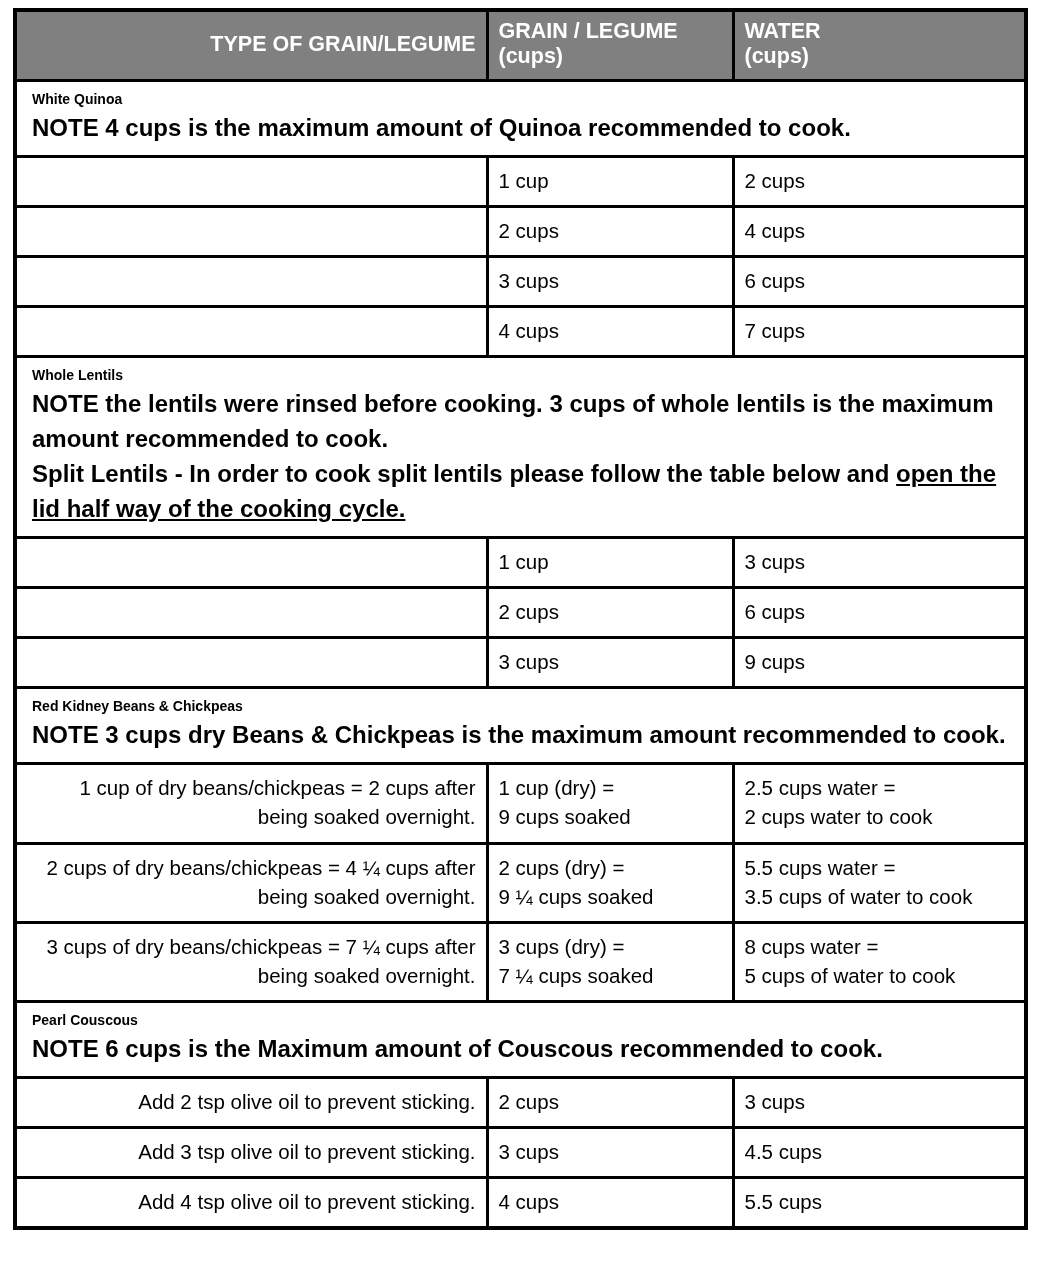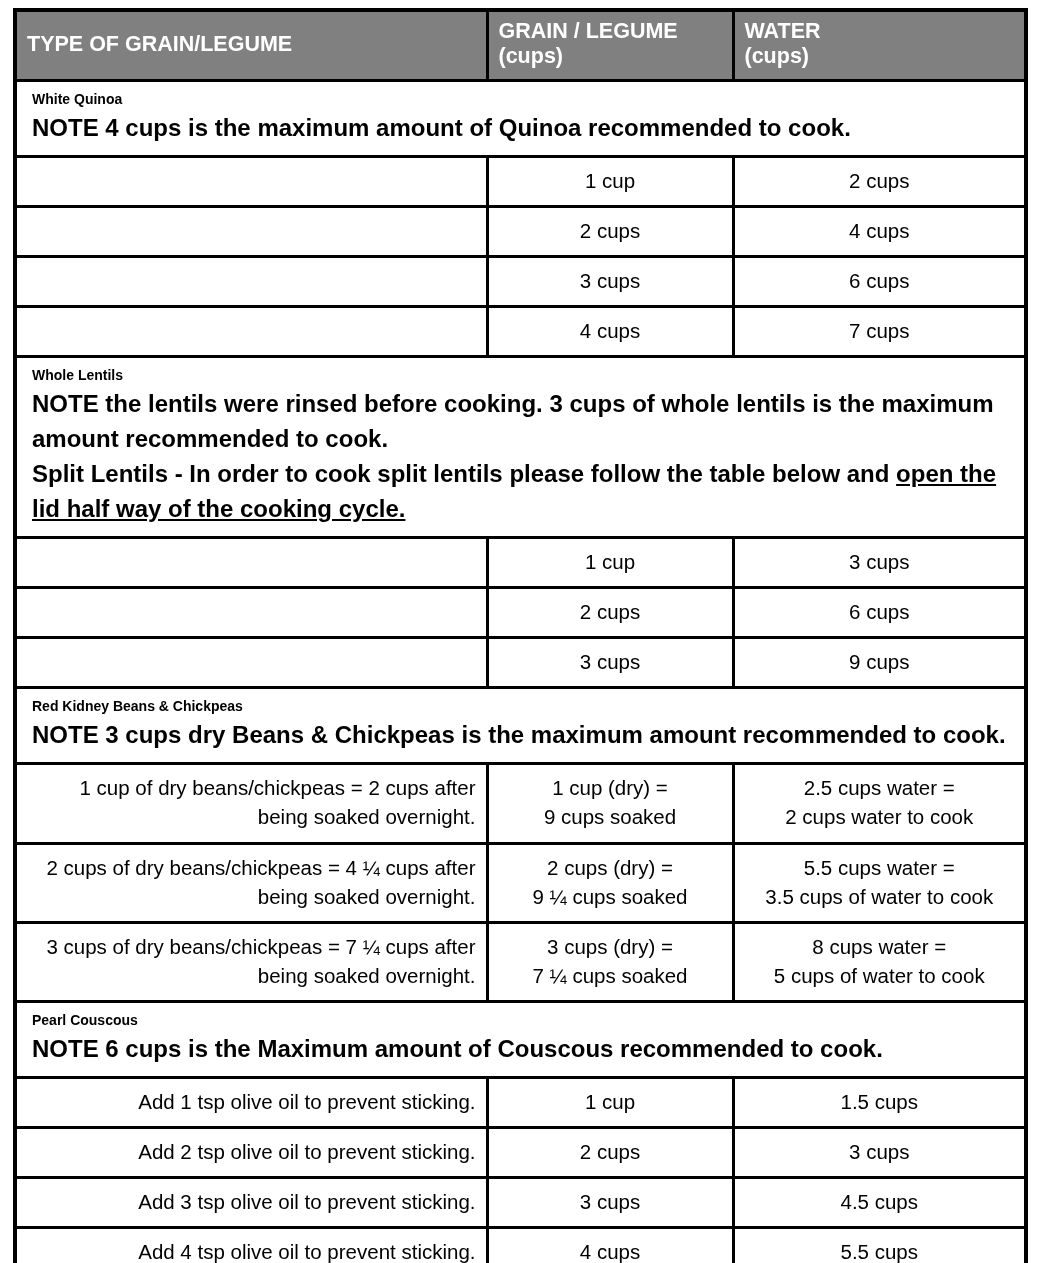--- a/index.html
+++ b/index.html
@@ -38,21 +38,21 @@
     background: #808080;
     color: #ffffff;
     font-weight: bold;
     font-size: 21.5px;
     line-height: 1.18;
     border: 3px solid #000000;
     padding: 7px 10px 9px 10px;
     vertical-align: middle;
   }
   th.h-type {
-    text-align: left;
+    text-align: right;
     padding-left: 17px;
   }
   th.h-mid, th.h-right {
     text-align: left;
   }
   .hdr-sub { display: block; font-weight: bold; }
 
   
   tr.section-row td {
     border: 3px solid #000000;
@@ -80,21 +80,21 @@
     line-height: 1.42;
     padding: 8px 10px 10px 10px;
     vertical-align: middle;
     background: #ffffff;
   }
   td.d-desc {
     text-align: right;
     padding-left: 15px;
   }
   td.d-grain, td.d-water {
-    text-align: center;
+    text-align: left;
   }
   td.d-grain .l2, td.d-water .l2 { display: block; }
 
   tr.tall td { height: 72px; }
   tr.short td { height: 45px; }
 </style>
 </head>
 <body>
 
 <div id="table-wrap">
@@ -189,25 +189,20 @@
           <td class="d-grain"><span>3 cups (dry) =</span><span class="l2">7 ¼ cups soaked</span></td>
           <td class="d-water"><span>8 cups water =</span><span class="l2">5 cups of water to cook</span></td>
         </tr>
         <tr class="section-row">
           <td colspan="3">
             <div class="sect-title">Pearl Couscous</div>
             <div class="sect-note"><span>NOTE 6 cups is the Maximum amount of Couscous recommended to cook.</span></div>
           </td>
         </tr>
         <tr class="data-row short">
-          <td class="d-desc"><span>Add 1 tsp olive oil to prevent sticking.</span></td>
-          <td class="d-grain"><span>1 cup</span></td>
-          <td class="d-water"><span>1.5 cups</span></td>
-        </tr>
-        <tr class="data-row short">
           <td class="d-desc"><span>Add 2 tsp olive oil to prevent sticking.</span></td>
           <td class="d-grain"><span>2 cups</span></td>
           <td class="d-water"><span>3 cups</span></td>
         </tr>
         <tr class="data-row short">
           <td class="d-desc"><span>Add 3 tsp olive oil to prevent sticking.</span></td>
           <td class="d-grain"><span>3 cups</span></td>
           <td class="d-water"><span>4.5 cups</span></td>
         </tr>
         <tr class="data-row short">

